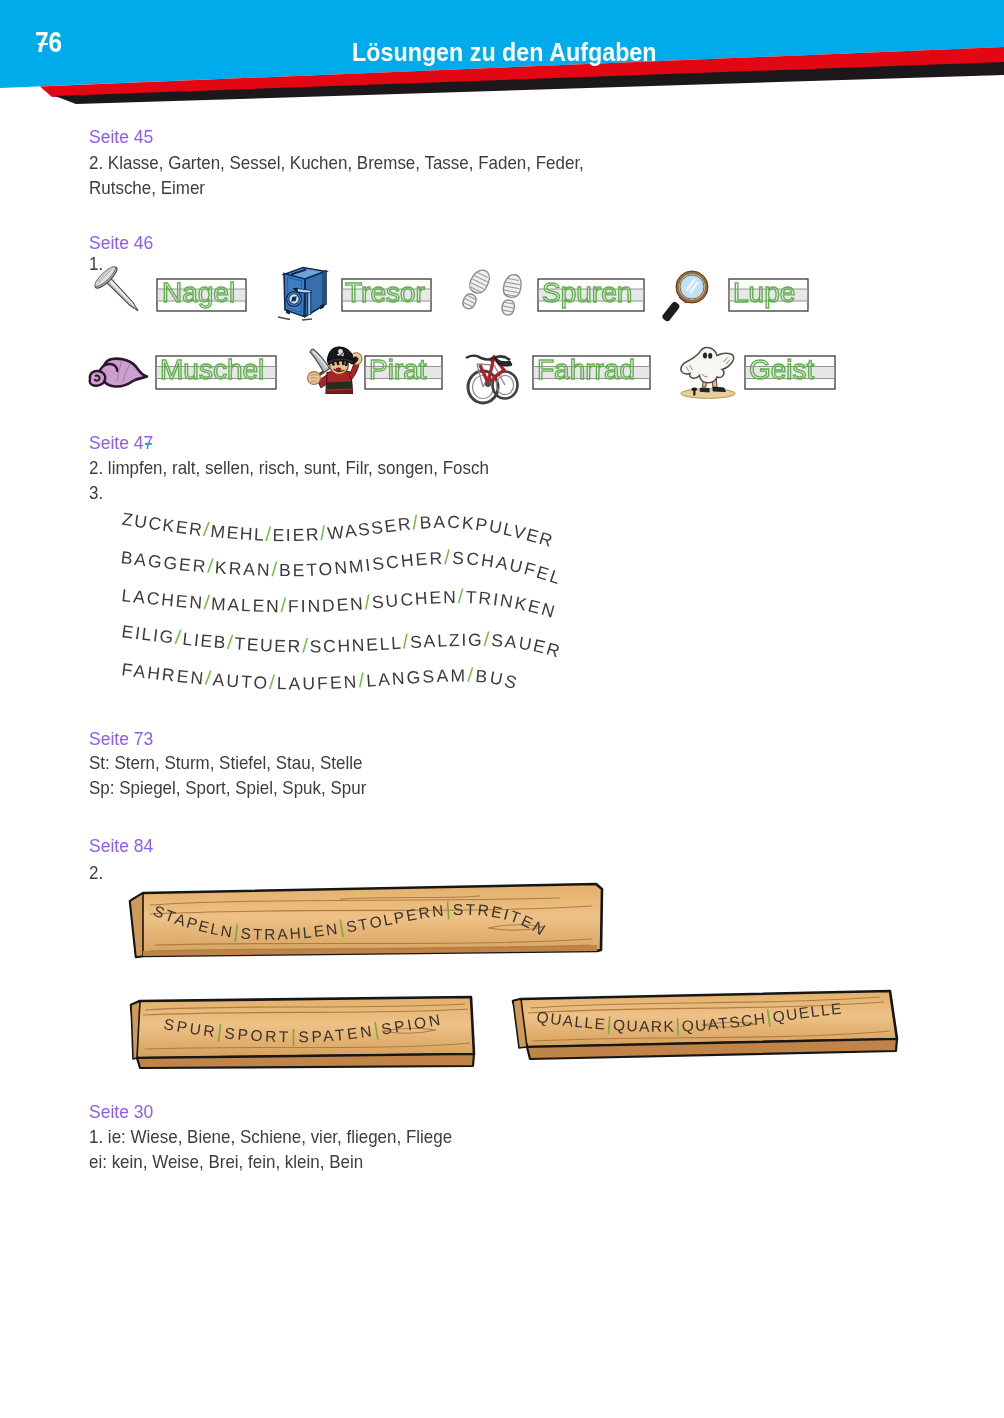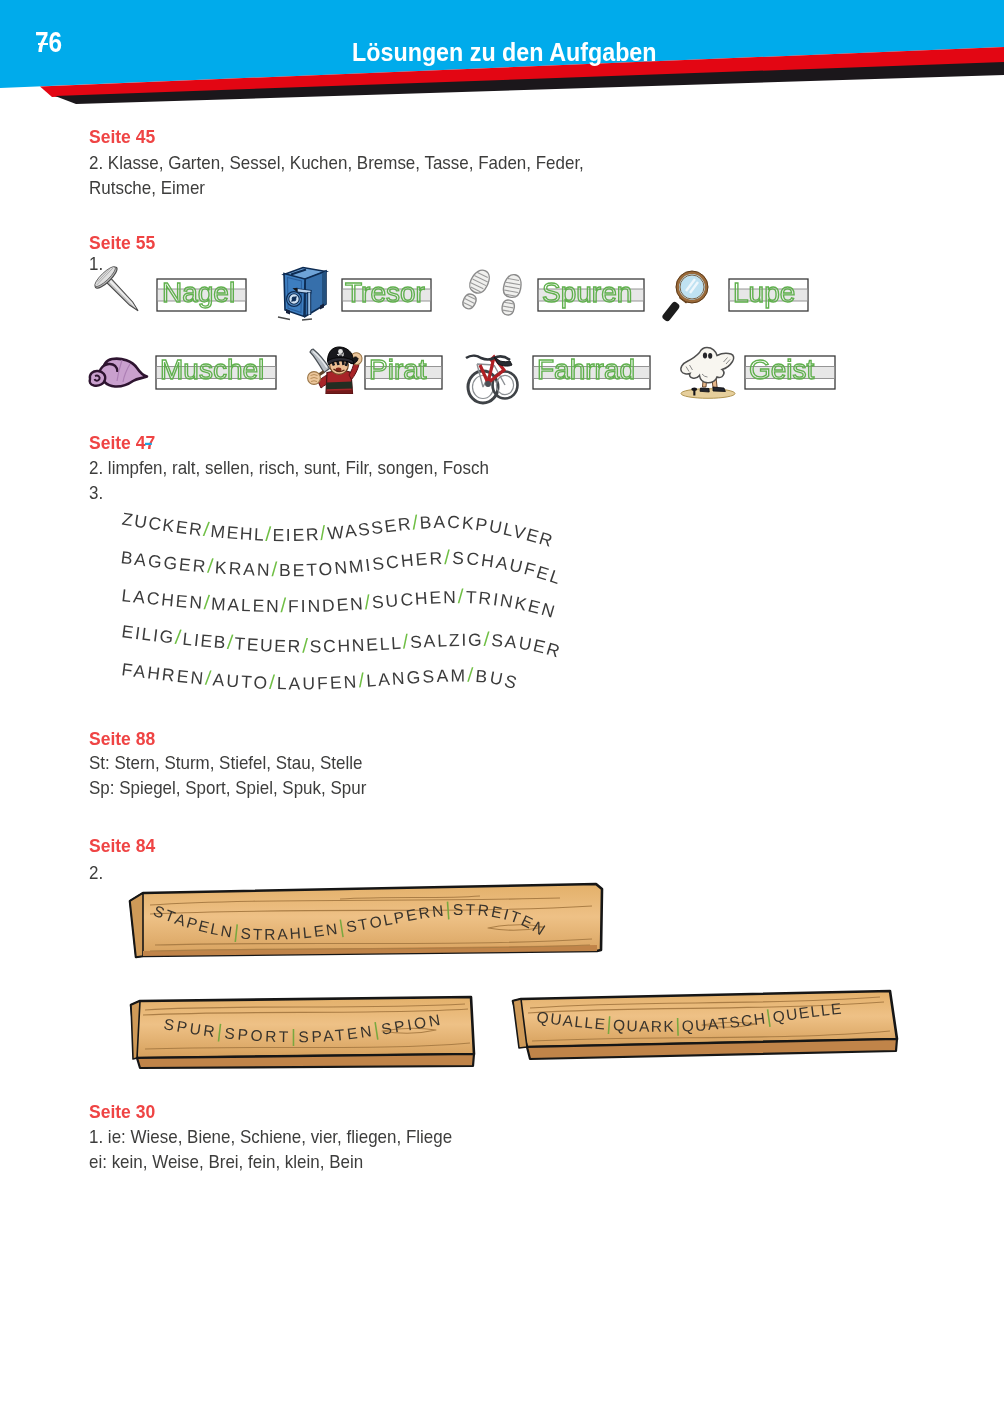--- a/index.html
+++ b/index.html
@@ -1,42 +1,42 @@
 <!DOCTYPE html>
 <html><head>
 <meta charset="utf-8">
 <style>
   html,body{margin:0;padding:0;}
   body{width:1004px;height:1418px;background:#fff;font-family:"Liberation Sans",sans-serif;position:relative;overflow:hidden;}
   .abs{position:absolute;}
-  .head{color:#ef4444;font-weight:bold;font-size:17.5px;line-height:17px;white-space:nowrap;}
+  .head{color:#8b5cf6;font-weight:normal;font-size:17.5px;line-height:17px;white-space:nowrap;}
   .body{color:#3D3D3C;font-size:19px;line-height:25px;white-space:nowrap;transform:scaleX(0.893);transform-origin:left top;}
 </style>
 </head>
 <body>
 
 <svg class="abs" style="left:0;top:0" width="1004" height="120" viewBox="0 0 1004 120">
   <polygon points="0,0 1004,0 1004,47 0,88" fill="#00ABEB"></polygon>
   <polygon points="40,86.4 1004,47 1004,64 52,97" fill="#E30613"></polygon>
   <polygon points="55,96 1004,62 1004,75 76,104" fill="#1B171B"></polygon>
 </svg>
 <div class="abs" style="left:35px;top:28.4px;white-space:nowrap;"><span style="display:inline-block;color:#fff;font-weight:bold;font-size:29px;line-height:29px;transform:scaleX(0.84);transform-origin:left top;">76</span></div>
 <div class="abs" style="left:38px;top:43px;width:9.5px;height:2.4px;background:#fff;"></div>
 <div class="abs" style="left:352px;top:31px;width:304px;text-align:left;white-space:nowrap;margin-top:8px;"><span style="display:inline-block;color:#fff;font-weight:bold;font-size:26px;line-height:26px;transform:scaleX(0.896);transform-origin:left top;">Lösungen zu den Aufgaben</span></div>
 
 <div class="abs head" style="left:89px;top:129px;">Seite 45</div>
 <div class="abs body" style="left:89px;top:150px;">2. Klasse, Garten, Sessel, Kuchen, Bremse, Tasse, Faden, Feder,<br>Rutsche, Eimer</div>
 
-<div class="abs head" style="left:89px;top:235px;">Seite 55</div>
+<div class="abs head" style="left:89px;top:235px;">Seite 46</div>
 <div class="abs body" style="left:89px;top:251px;">1.</div>
 
 <div class="abs head" style="left:89px;top:435px;">Seite 47</div>
 <div class="abs body" style="left:89px;top:455px;">2. limpfen, ralt, sellen, risch, sunt, Filr, songen, Fosch<br>3.</div>
 
-<div class="abs head" style="left:89px;top:731px;">Seite 88</div>
+<div class="abs head" style="left:89px;top:731px;">Seite 73</div>
 <div class="abs body" style="left:89px;top:750px;">St: Stern, Sturm, Stiefel, Stau, Stelle<br>Sp: Spiegel, Sport, Spiel, Spuk, Spur</div>
 
 <div class="abs head" style="left:89px;top:838px;">Seite 84</div>
 <div class="abs body" style="left:89px;top:860px;">2.</div>
 
 <div class="abs head" style="left:89px;top:1104px;">Seite 30</div>
 <div class="abs body" style="left:89px;top:1124px;">1. ie: Wiese, Biene, Schiene, vier, fliegen, Fliege<br>ei: kein, Weise, Brei, fein, klein, Bein</div>
 
 <svg class="abs" style="left:0;top:0" width="1004" height="1418" viewBox="0 0 1004 1418">
 

